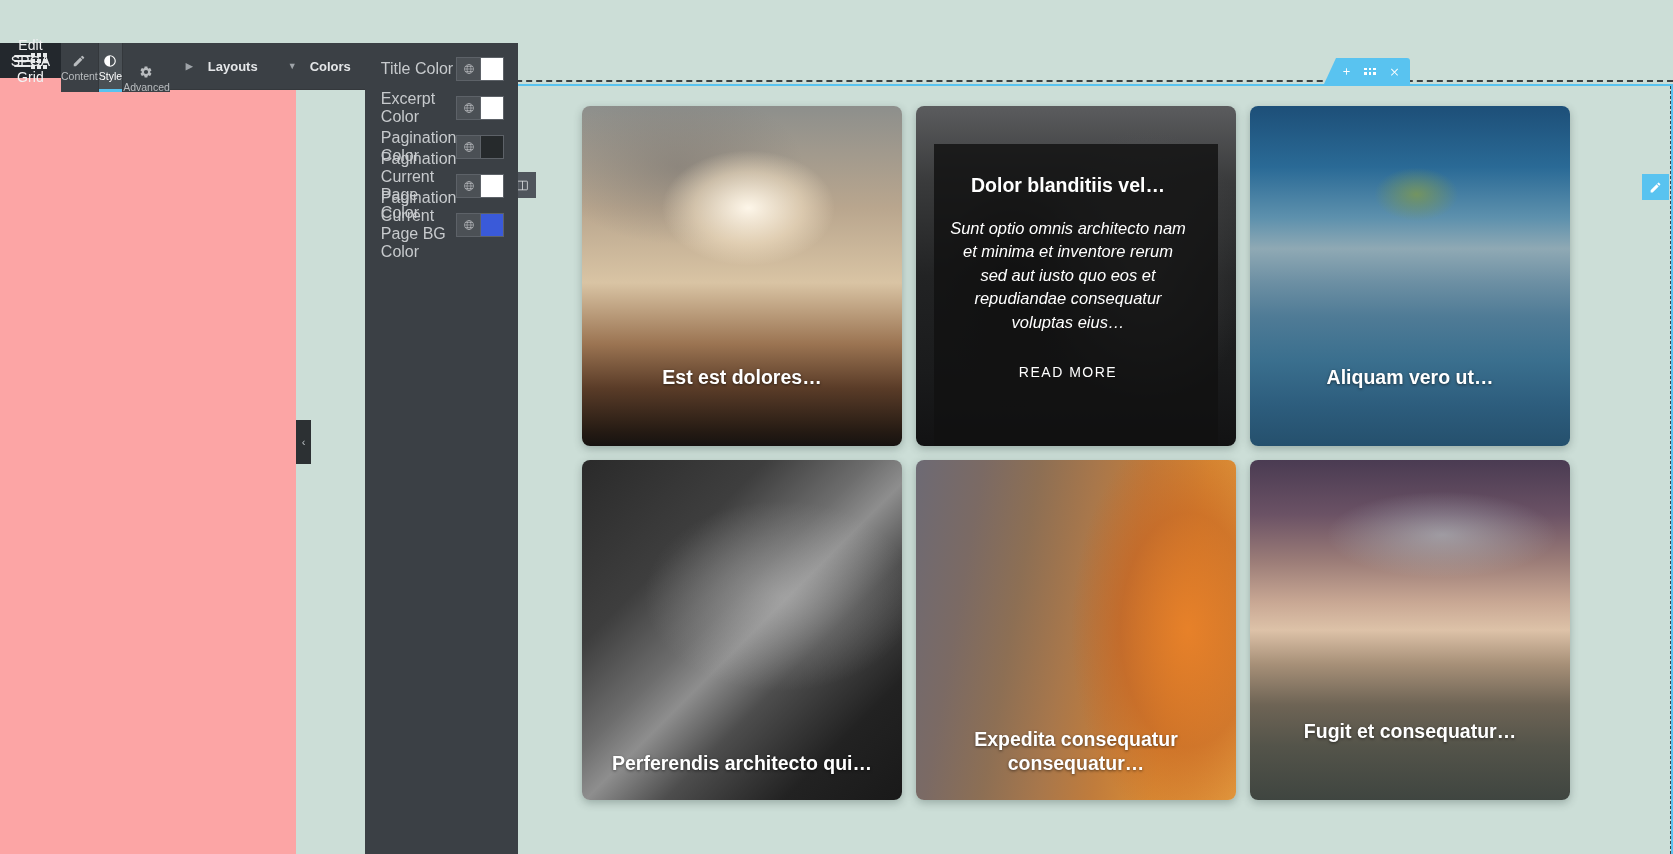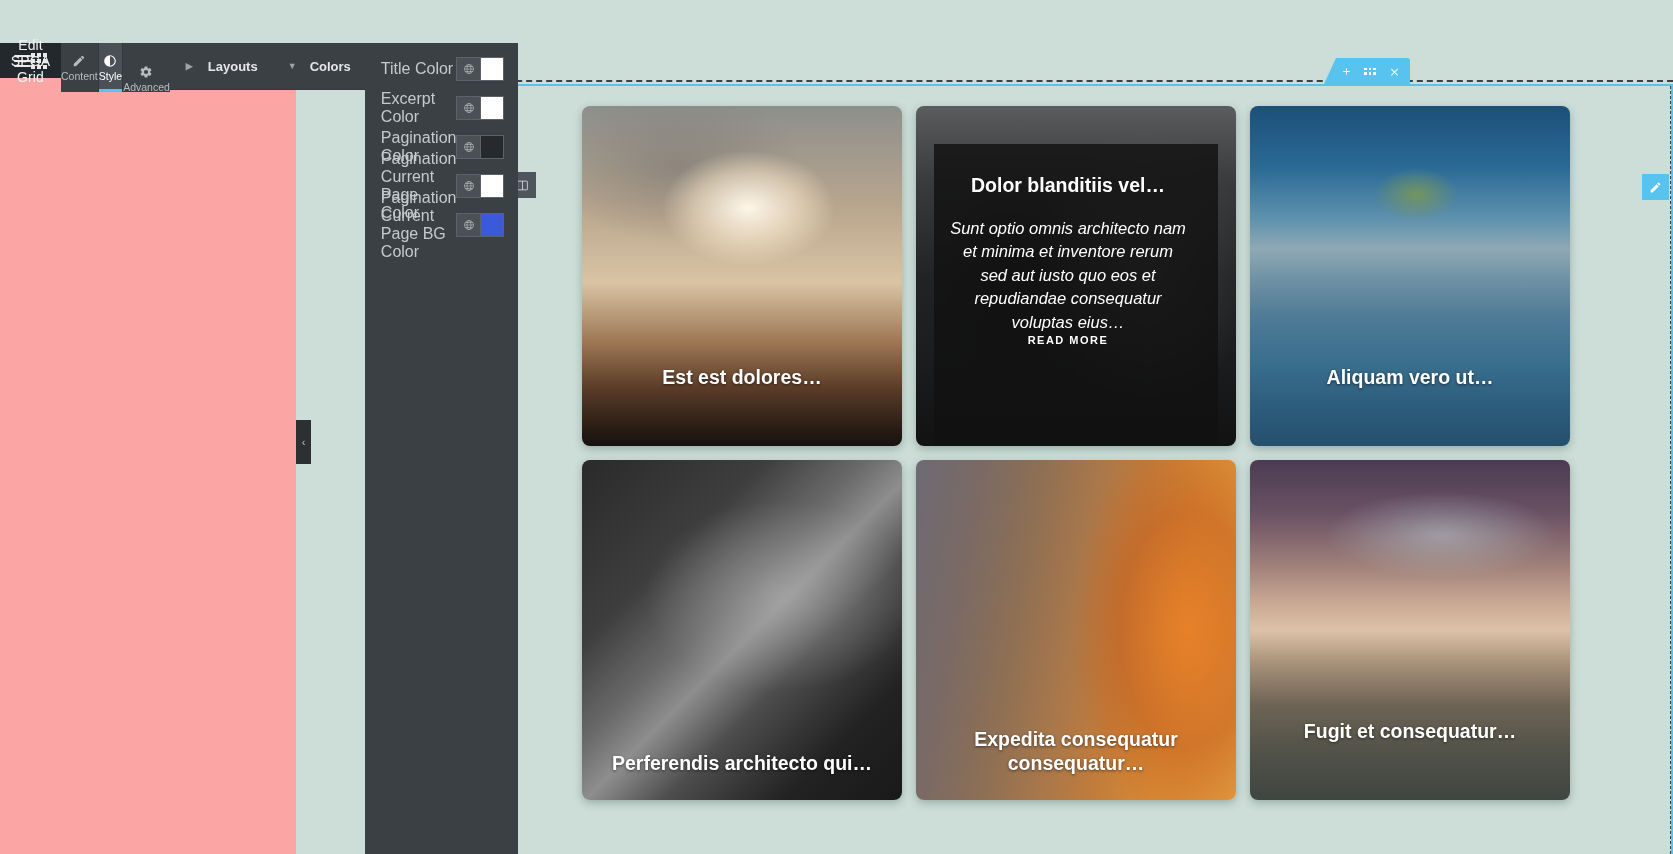--- a/index.html
+++ b/index.html
@@ -171,21 +171,21 @@
   }
   .overlay .o-title {
     color: #fff; font-size: 19.5px; font-weight: 700; text-align: center;
     margin-bottom: 20px;
   }
   .overlay .o-excerpt {
     color: #fff; font-size: 16.5px; font-style: italic; text-align: center;
     line-height: 1.42;
   }
   .overlay .o-btn {
-    color: #fff; font-size: 11px; font-weight: 700;
+    margin-top: 30px; color: #fff; font-size: 14px; font-weight: 400;
     letter-spacing: 1.5px; cursor: pointer;
   }
 
   
   .ph-clouds {
     background:
       radial-gradient(ellipse 120px 80px at 52% 30%, rgba(255,248,235,.98) 0%, rgba(245,228,200,.55) 45%, rgba(180,170,160,0) 72%),
       radial-gradient(ellipse 180px 110px at 30% 18%, rgba(120,116,112,.55) 0%, rgba(150,145,140,0) 70%),
       linear-gradient(180deg, #8d8f8c 0%, #b9a68e 30%, #d9c4a4 52%, #9b7452 70%, #5a3c28 83%, #241a13 96%, #161210 100%);
   }

